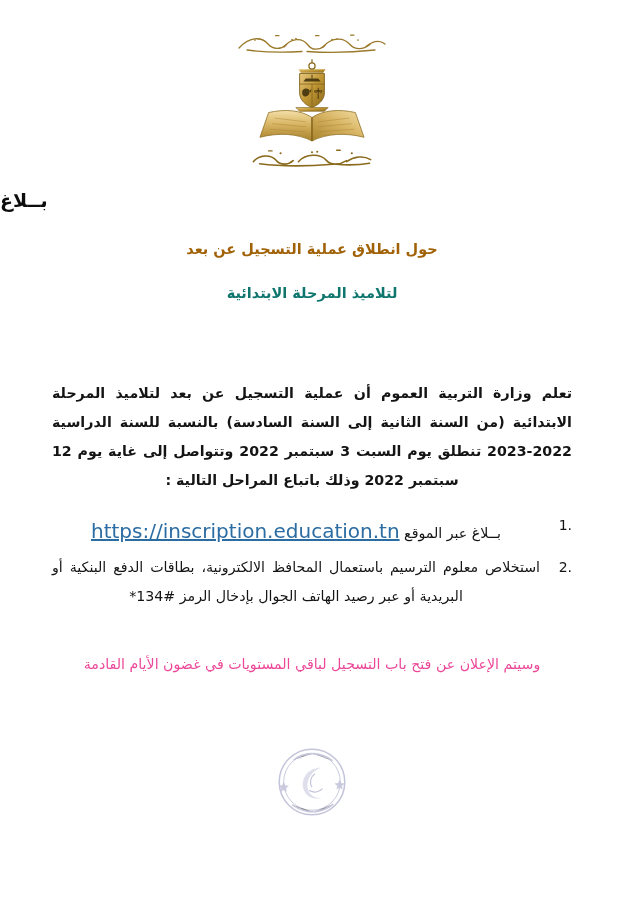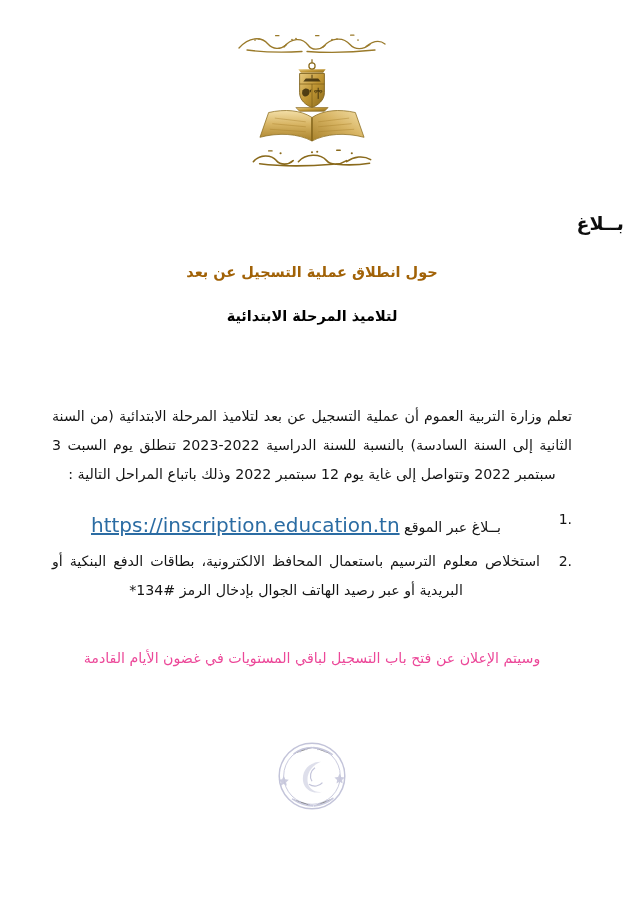--- a/index.html
+++ b/index.html
@@ -45,55 +45,56 @@
   }
   .emblem-caption {
     display: block;
     margin: 1px auto 0 auto;
     width: 140px;
     height: 22px;
   }
 
   
   .title-main {
-    text-align: right;
+    text-align: left;
     font-size: 19px;
     font-weight: bold;
     letter-spacing: 1px;
-    margin-top: 43px;
+    margin-top: 20px;
     color: #0d0d0d;
   }
   .title-sub1 {
     text-align: center;
     font-size: 14.5px;
     font-weight: bold;
     margin-top: 30px;
     color: #a16207;
   }
   .title-sub2 {
     text-align: center;
     font-size: 14.5px;
     font-weight: bold;
     margin-top: 28px;
-    color: #000000;
+    color: #0f766e;
   }
 
   
   .body-wrap {
     margin: 0 auto;
     width: 520px;
     margin-top: 78px;
   }
   .paragraph {
     font-size: 14.2px;
     line-height: 2.05;
     text-align: justify;
     text-align-last: center;
     color: #141414;
     direction: rtl;
+    font-weight: bold;
   }
 
   .steps {
     list-style: none;
     margin: 16px 0 0 0;
     padding: 0;
     direction: rtl;
   }
   .step {
     display: flex;

